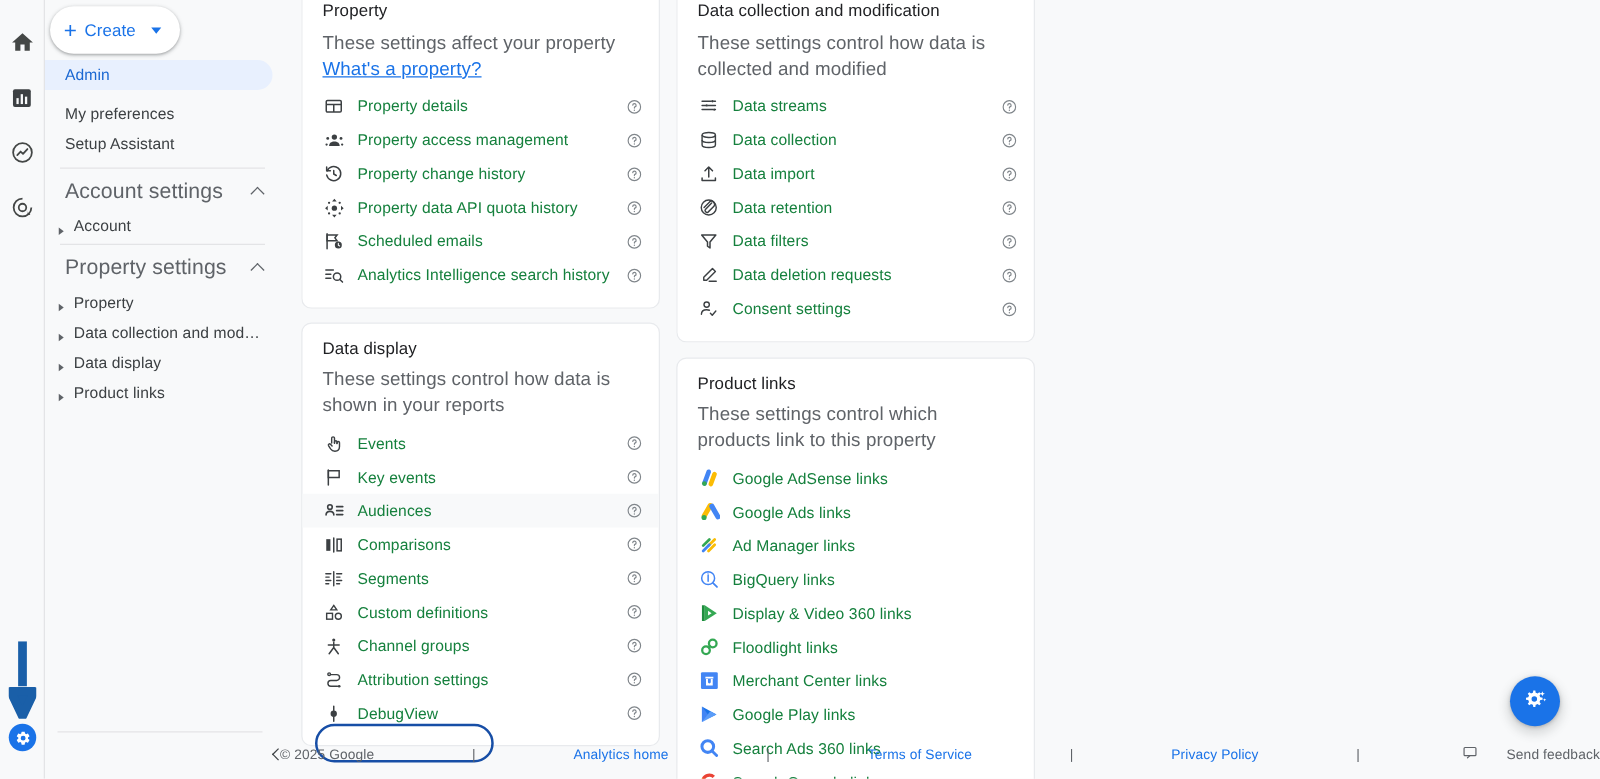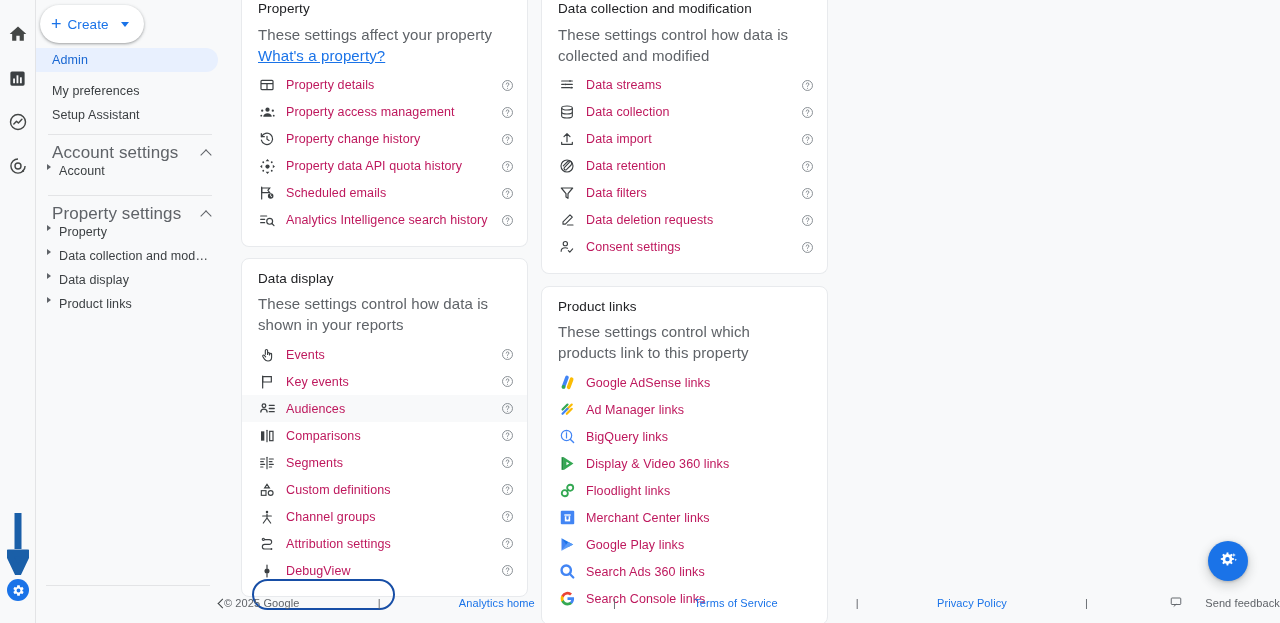--- a/index.html
+++ b/index.html
@@ -62,21 +62,21 @@
   .nav-section {
     height: 22px; display: flex; align-items: center; justify-content: space-between;
     padding: 0 14px 0 16px; font-size: 17px; color: #5f6368; cursor: pointer;
     letter-spacing: .1px;
   }
   .chev-up {
     width: 8px; height: 8px; border-left: 1.4px solid #5f6368; border-top: 1.4px solid #5f6368;
     transform: rotate(45deg); margin-top: 3px;
   }
   .nav-sub {
-    height: 24px; display: flex; align-items: flex-start; gap: 6px;
+    height: 24px; display: flex; align-items: flex-end; gap: 6px;
     padding-left: 11px; font-size: 12.5px; color: #3c4043; cursor: pointer;
     letter-spacing: .1px;
   }
   .tri-right {
     width: 0; height: 0; flex: 0 0 auto; margin-right: 2px;
     border-top: 3.5px solid transparent; border-bottom: 3.5px solid transparent;
     border-left: 4.5px solid #5f6368;
   }
   .nav-sub .lbl { white-space: nowrap; overflow: hidden; text-overflow: ellipsis; max-width: 150px; }
 
@@ -121,21 +121,21 @@
     margin-top: 6px; margin-bottom: 6px; line-height: 1.4;
   }
   .card-sub a { color: #1a73e8; text-decoration: underline; }
 
   .row {
     height: 27px; display: flex; align-items: center;
     padding: 0 13px 0 16px; cursor: pointer;
   }
   .row .ico { width: 18px; height: 18px; flex: 0 0 18px; display: flex; align-items: center; justify-content: center; color: #3c4043; }
   .row .ico svg { display: block; }
-  .row .label { flex: 1 1 auto; margin-left: 10px; font-size: 12.5px; color: #be185d; letter-spacing: .1px; white-space: nowrap; }
+  .row .label { flex: 1 1 auto; margin-left: 10px; font-size: 12.5px; color: #15803d; letter-spacing: .1px; white-space: nowrap; }
   .row .help { width: 14px; height: 14px; flex: 0 0 14px; display: flex; align-items: center; justify-content: center; color: #80868b; }
   .row.highlighted { background: #f8f9fa; }
 
   
   .anno-ring {
     position: absolute; left: 10px; top: 320px; width: 143px; height: 31px;
     border: 2.5px solid #174ea6; border-radius: 16px; pointer-events: none;
   }
 
   
@@ -703,20 +703,30 @@
           <span class="ico">
             <svg width="17" height="17" viewBox="0 0 24 24">
                 <path d="M9 3.5l-5 13.5a2.6 2.6 0 0 0 4.9 1.8L13.8 5.3A2.6 2.6 0 0 0 9 3.5z" fill="#4285f4"></path>
                 <path d="M15.4 6.5l-4.2 11.3a2.6 2.6 0 0 0 4.9 1.8l4.2-11.3a2.6 2.6 0 0 0-4.9-1.8z" fill="#fbbc04"></path>
                 <circle cx="6.4" cy="18.2" r="2.7" fill="#34a853"></circle>
               </svg>
           </span>
           <span class="label">Google AdSense links</span>
         </div>
 
+        <div class="row">
+          <span class="ico">
+            <svg width="17" height="17" viewBox="0 0 24 24">
+                <path d="M10.6 3.2L3.6 15.3a2.9 2.9 0 0 0 5 2.9l7-12.1a2.9 2.9 0 0 0-5-2.9z" fill="#fbbc04"></path>
+                <path d="M13.4 3.2a2.9 2.9 0 0 0-1.1 4l7 12.1a2.9 2.9 0 0 0 5-2.9L17.4 4.3a2.9 2.9 0 0 0-4-1.1z" fill="#4285f4"></path>
+                <circle cx="6" cy="18.3" r="2.9" fill="#34a853"></circle>
+              </svg>
+          </span>
+          <span class="label">Google Ads links</span>
+        </div>
 
         <div class="row">
           <span class="ico">
             <svg width="17" height="17" viewBox="0 0 24 24">
                 <g stroke-linecap="round" stroke-width="3.1" fill="none">
                   <path d="M5 12L12 5" stroke="#34a853"></path>
                   <path d="M11 12L18 5" stroke="#fbbc04"></path>
                   <path d="M5 18L12 11" stroke="#4285f4"></path>
                   <path d="M11 18L18 11" stroke="#fbbc04"></path>
                 </g>

